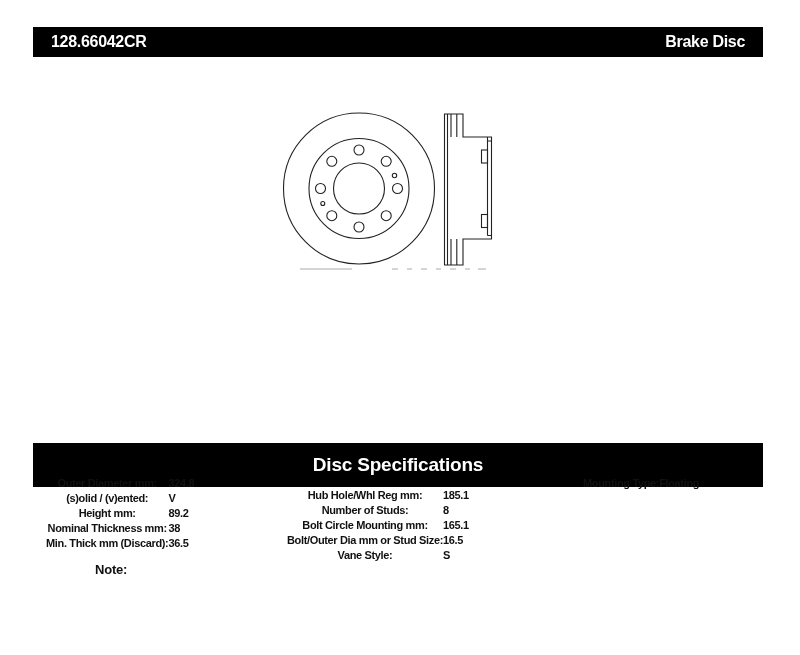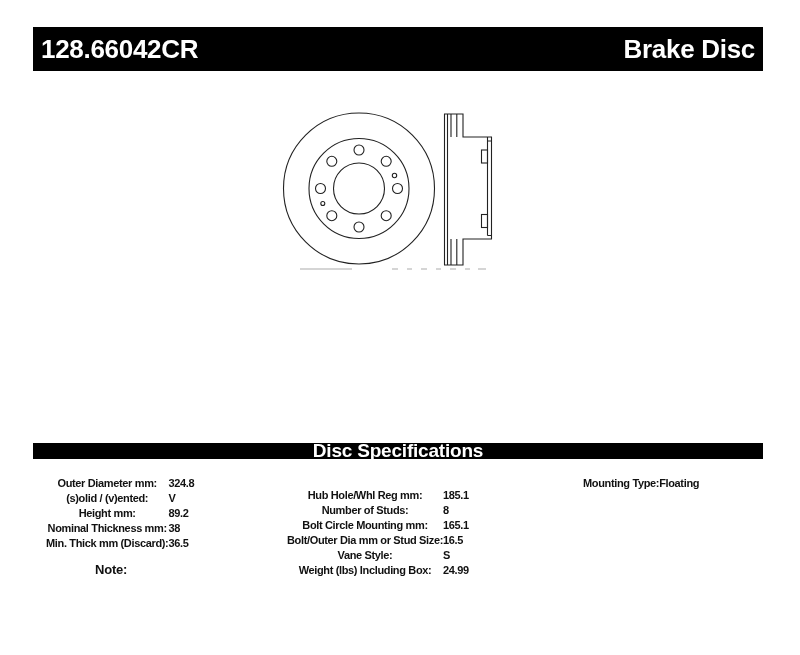--- a/index.html
+++ b/index.html
@@ -17,29 +17,29 @@
     left: 33px;
     width: 730px;
     background: #000000;
     color: #ffffff;
     font-weight: bold;
     display: flex;
     align-items: center;
   }
   .topbar {
     top: 27px;
-    height: 44px;
+    height: 30px;
     justify-content: space-between;
-    padding: 0 8px;
-    font-size: 26px;
+    padding: 0 18px;
+    font-size: 16px;
     letter-spacing: -0.3px;
   }
   .specbar {
     top: 443px;
-    height: 16px;
+    height: 44px;
     justify-content: center;
     font-size: 19px;
     letter-spacing: -0.2px;
   }
   .drawing-svg {
     position: absolute;
     left: 0; top: 0;
     width: 800px; height: 655px;
   }
   table.spec-col {
@@ -157,24 +157,20 @@
       <td class="val">165.1</td>
     </tr>
     <tr>
       <td class="lbl">Bolt/Outer Dia mm or Stud Size:</td>
       <td class="val">16.5</td>
     </tr>
     <tr>
       <td class="lbl">Vane Style:</td>
       <td class="val">S</td>
     </tr>
-    <tr>
-      <td class="lbl">Weight (lbs) Including Box:</td>
-      <td class="val">24.99</td>
-    </tr>
   </tbody>
     </table>
 
   <table class="spec-col" id="col-right">
     <tbody>
         <tr>
       <td class="lbl">Mounting Type:</td>
       <td class="val">Floating</td>
     </tr>
   </tbody>

